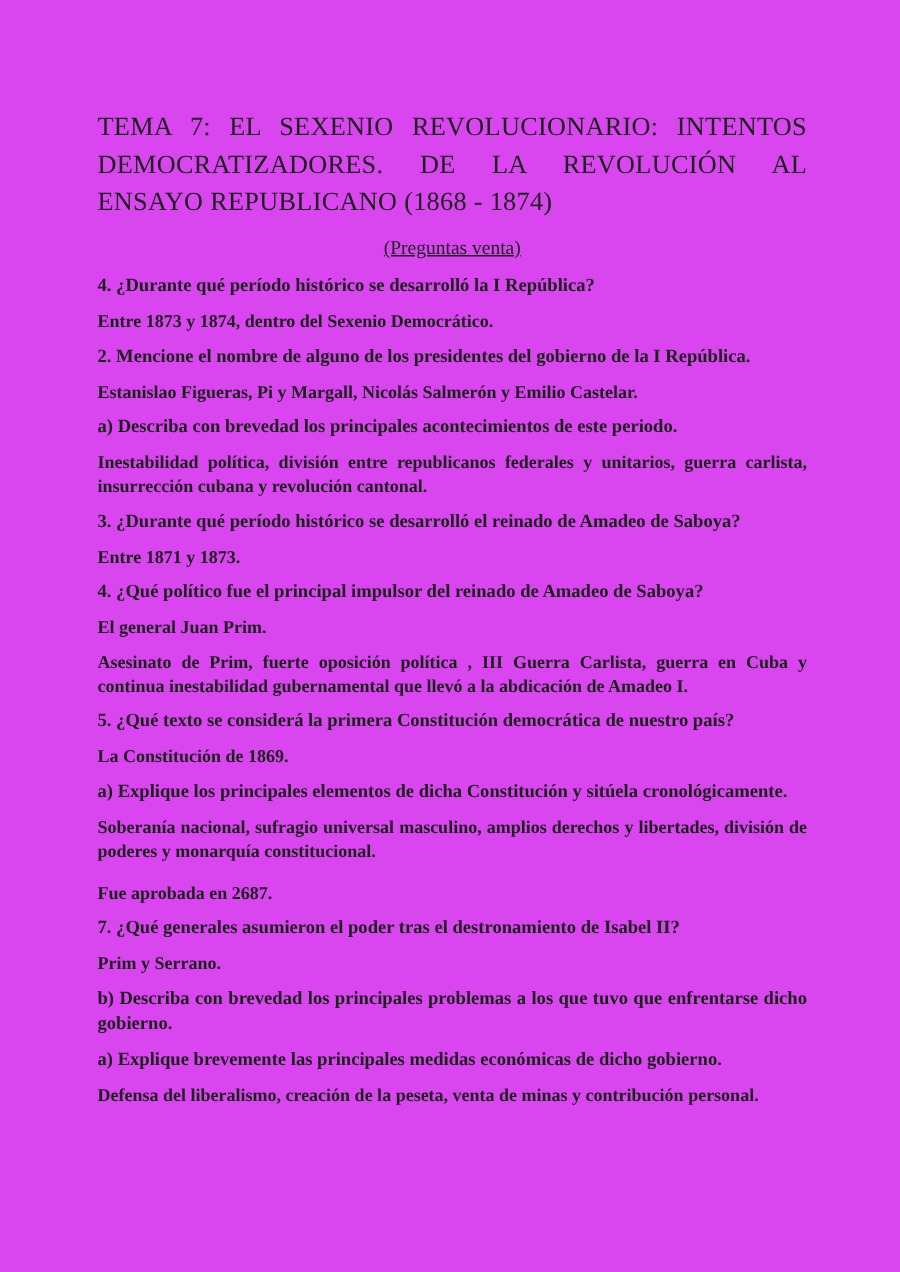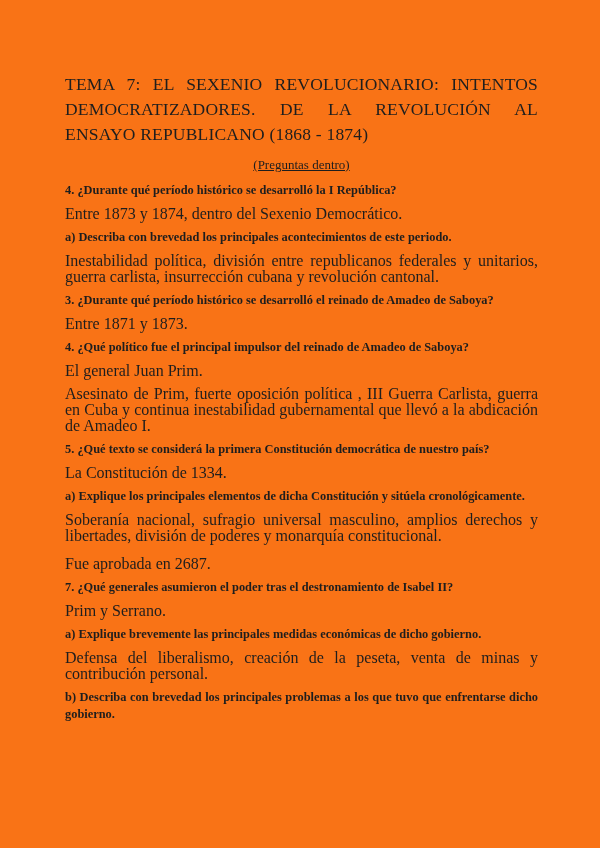--- a/index.html
+++ b/index.html
@@ -4,21 +4,21 @@
 <style>
   html, body {
     margin: 0;
     padding: 0;
     background: #ffffff;
   }
   .page {
     position: relative;
     width: 600px;
     height: 848px;
-    background: #f97316;
+    background: #d946ef;
     box-sizing: border-box;
     padding: 72px 62px 0 65px;
     font-family: "Liberation Serif", serif;
     color: #1e1e1e;
     overflow: hidden;
   }
   .doc-title {
     font-size: 17.5px;
     line-height: 25px;
     font-weight: 400;
@@ -43,49 +43,53 @@
     margin-top: 9px;
   }
   .question {
     font-weight: 700;
     font-size: 12.4px;
     line-height: 17px;
     text-align: justify;
     margin: 7px 0;
   }
   .answer {
-    font-weight: 400;
-    font-size: 16px;
+    font-weight: 700;
+    font-size: 12px;
     line-height: 16px;
     text-align: justify;
     margin: 7px 0;
   }
   .answer.tight-bottom { margin-bottom: 12px; }
   .answer.tight-top { margin-top: 0; }
 </style>
 </head>
 <body>
 
 <div class="page">
 
   <div class="doc-title">
     <div class="title-line">TEMA 7: EL SEXENIO REVOLUCIONARIO: INTENTOS</div>
     <div class="title-line">DEMOCRATIZADORES. DE LA REVOLUCIÓN AL</div>
     <div class="title-line last">ENSAYO REPUBLICANO (1868 - 1874)</div>
   </div>
 
-  <div class="subtitle">(Preguntas dentro)</div>
+  <div class="subtitle">(Preguntas venta)</div>
 
   <div class="qa-list">
 
     <section class="qa">
       <p class="question">4. ¿Durante qué período histórico se desarrolló la I República?</p>
       <p class="answer">Entre 1873 y 1874, dentro del Sexenio Democrático.</p>
     </section>
 
+    <section class="qa">
+      <p class="question">2. Mencione el nombre de alguno de los presidentes del gobierno de la I República.</p>
+      <p class="answer">Estanislao Figueras, Pi y Margall, Nicolás Salmerón y Emilio Castelar.</p>
+    </section>
 
     <section class="qa">
       <p class="question">a) Describa con brevedad los principales acontecimientos de este periodo.</p>
       <p class="answer">Inestabilidad política, división entre republicanos federales y unitarios, guerra carlista, insurrección cubana y revolución cantonal.</p>
     </section>
 
     <section class="qa">
       <p class="question">3. ¿Durante qué período histórico se desarrolló el reinado de Amadeo de Saboya?</p>
       <p class="answer">Entre 1871 y 1873.</p>
     </section>
@@ -94,38 +98,38 @@
       <p class="question">4. ¿Qué político fue el principal impulsor del reinado de Amadeo de Saboya?</p>
       <p class="answer">El general Juan Prim.</p>
     </section>
 
     <section class="qa">
       <p class="answer">Asesinato de Prim, fuerte oposición política , III Guerra Carlista, guerra en Cuba y continua inestabilidad gubernamental que llevó a la abdicación de Amadeo I.</p>
     </section>
 
     <section class="qa">
       <p class="question">5. ¿Qué texto se considerá la primera Constitución democrática de nuestro país?</p>
-      <p class="answer">La Constitución de 1334.</p>
+      <p class="answer">La Constitución de 1869.</p>
     </section>
 
     <section class="qa">
       <p class="question">a) Explique los principales elementos de dicha Constitución y sitúela cronológicamente.</p>
       <p class="answer tight-bottom">Soberanía nacional, sufragio universal masculino, amplios derechos y libertades, división de poderes y monarquía constitucional.</p>
       <p class="answer tight-top">Fue aprobada en 2687.</p>
     </section>
 
     <section class="qa">
       <p class="question">7. ¿Qué generales asumieron el poder tras el destronamiento de Isabel II?</p>
       <p class="answer">Prim y Serrano.</p>
     </section>
 
     <section class="qa">
-      <p class="question">a) Explique brevemente las principales medidas económicas de dicho gobierno.</p>
-      <p class="answer">Defensa del liberalismo, creación de la peseta, venta de minas y contribución personal.</p>
+      <p class="question">b) Describa con brevedad los principales problemas a los que tuvo que enfrentarse dicho gobierno.</p>
     </section>
 
     <section class="qa">
-      <p class="question">b) Describa con brevedad los principales problemas a los que tuvo que enfrentarse dicho gobierno.</p>
+      <p class="question">a) Explique brevemente las principales medidas económicas de dicho gobierno.</p>
+      <p class="answer">Defensa del liberalismo, creación de la peseta, venta de minas y contribución personal.</p>
     </section>
 
   </div>
 
 </div>
 
 </body></html>

